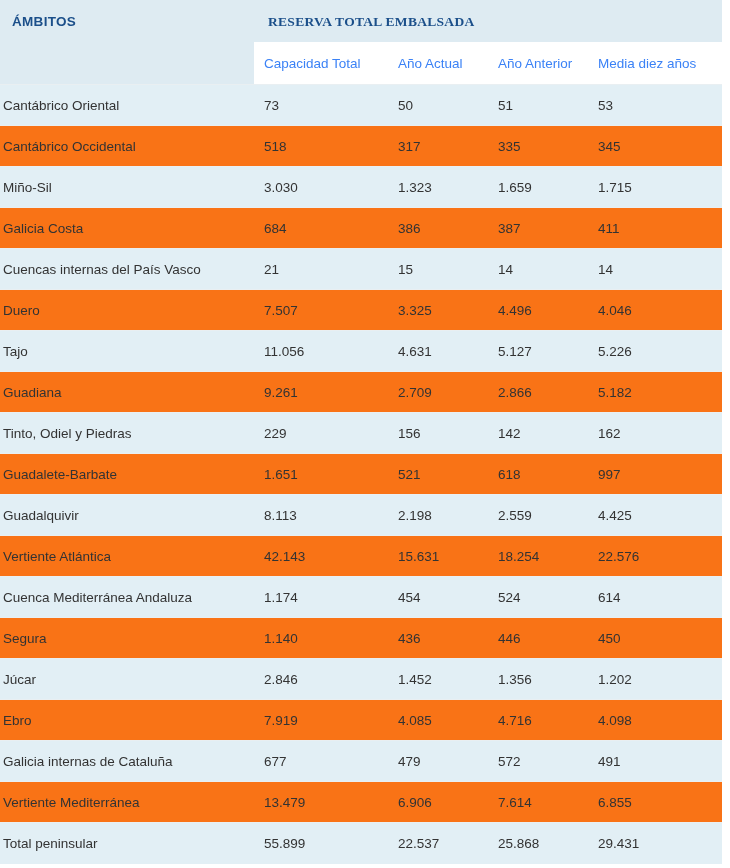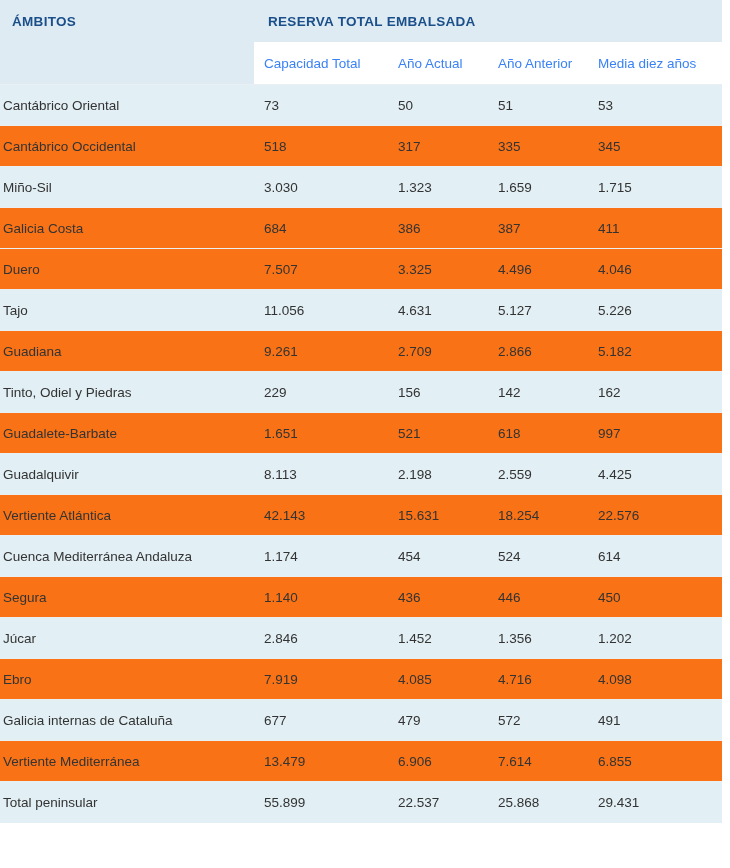--- a/index.html
+++ b/index.html
@@ -40,20 +40,21 @@
     height: 42px;
     vertical-align: middle;
     text-align: left;
     border: none;
   }
   tr.group-header th.group-ambitos {
     padding-left: 12px;
   }
   tr.group-header th.group-reserva {
     padding-left: 14px;
+    font-family: Liberation Serif, serif;
   }
   .group-title {
     color: #1b4f8a;
     font-size: 13.5px;
     font-weight: bold;
     letter-spacing: 0.3px;
     white-space: nowrap;
   }
 
   
@@ -168,20 +169,27 @@
           <td class="cell-num">1.659</td>
           <td class="cell-num">1.715</td>
         </tr>
         <tr class="row-even">
           <td class="cell-ambito">Galicia Costa</td>
           <td class="cell-num">684</td>
           <td class="cell-num">386</td>
           <td class="cell-num">387</td>
           <td class="cell-num">411</td>
         </tr>
+        <tr class="row-odd">
+          <td class="cell-ambito">Cuencas internas del País Vasco</td>
+          <td class="cell-num">21</td>
+          <td class="cell-num">15</td>
+          <td class="cell-num">14</td>
+          <td class="cell-num">14</td>
+        </tr>
         <tr class="row-even">
           <td class="cell-ambito">Duero</td>
           <td class="cell-num">7.507</td>
           <td class="cell-num">3.325</td>
           <td class="cell-num">4.496</td>
           <td class="cell-num">4.046</td>
         </tr>
         <tr class="row-odd">
           <td class="cell-ambito">Tajo</td>
           <td class="cell-num">11.056</td>

